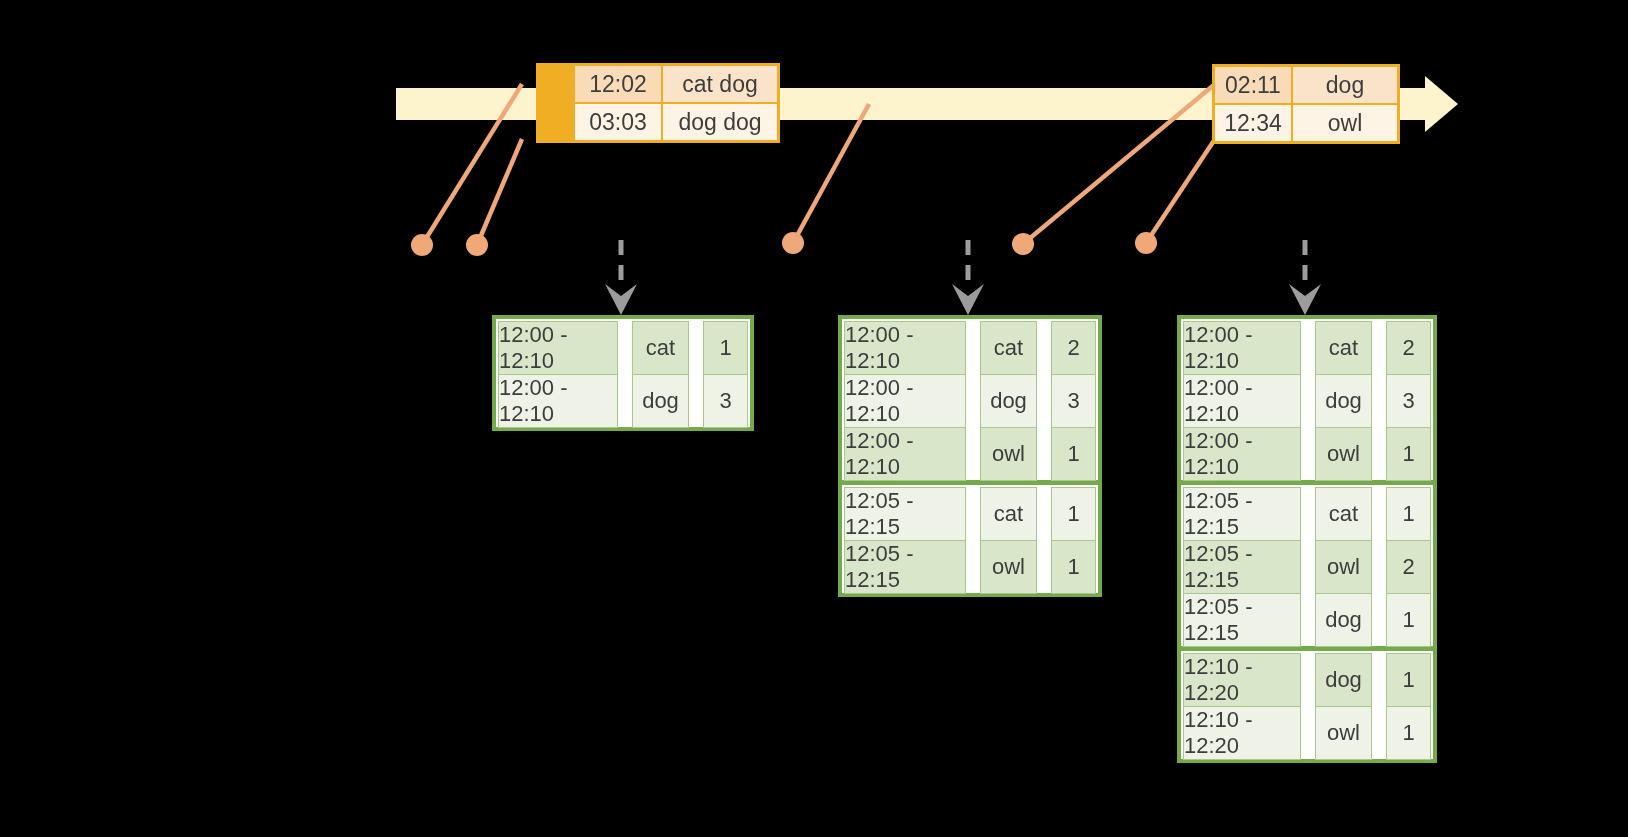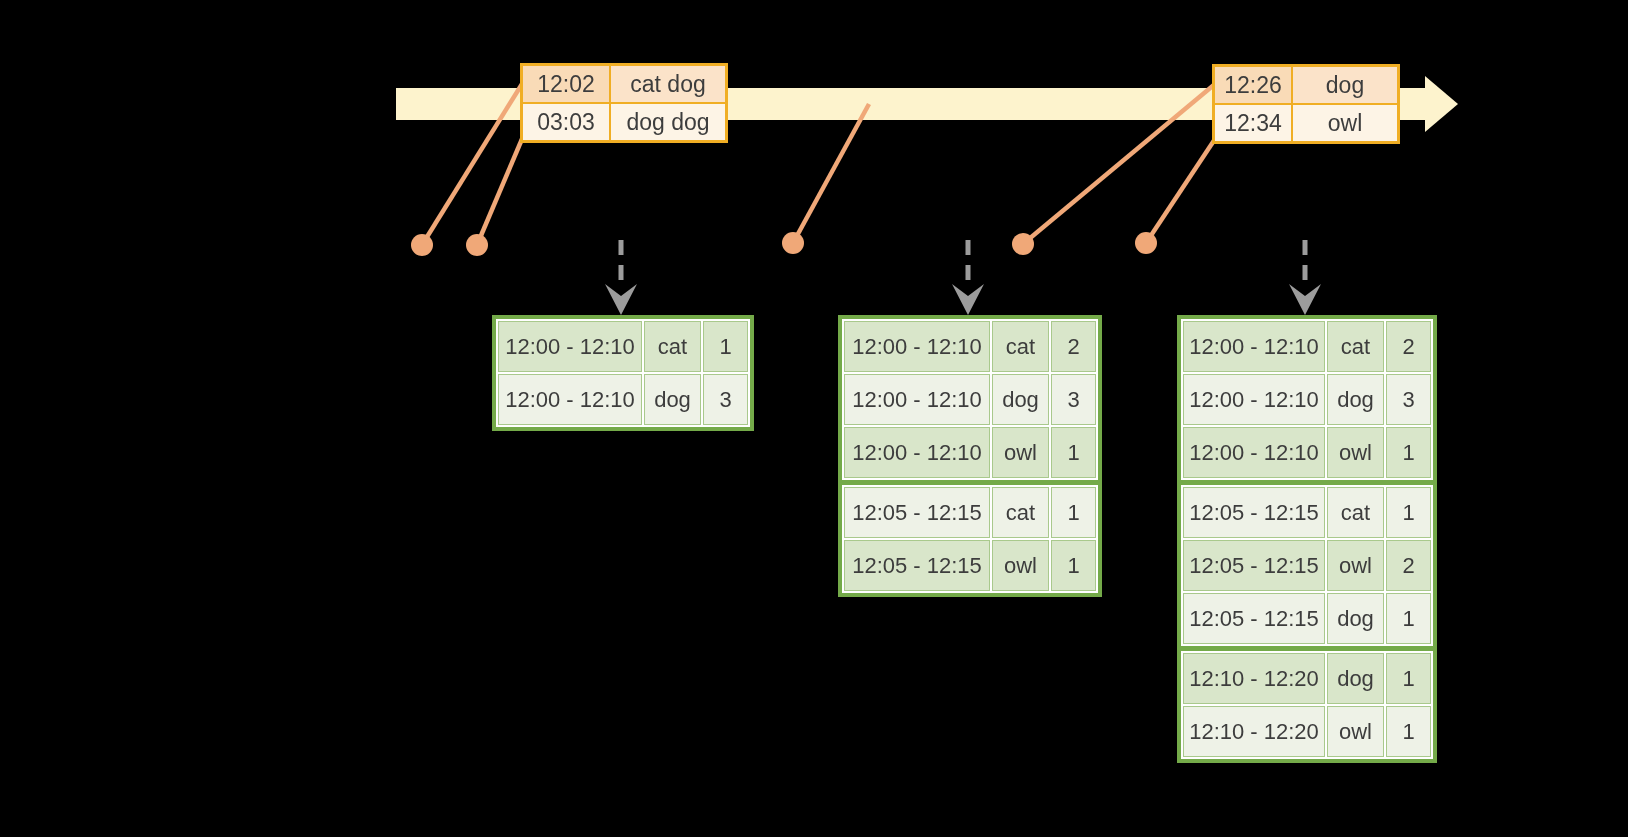--- a/index.html
+++ b/index.html
@@ -3,35 +3,35 @@
 <meta charset="utf-8">
 <style>
   html,body{margin:0;padding:0;background:#000;}
   .canvas{position:relative;width:1628px;height:837px;overflow:hidden;
           background:var(--bg,#000);font-family:"Liberation Sans",sans-serif;}
   svg.layer{position:absolute;left:0;top:0;}
 
   
   .etable{position:absolute;display:grid;gap:2px;border:3px solid var(--gold);
           background:var(--gold);}
-  .et-a{left:520px;top:63px;grid-template-columns:86px 114px;grid-auto-rows:36px;}
+  .et-a{left:536px;top:63px;grid-template-columns:86px 114px;grid-auto-rows:36px;padding-left:36px;}
   .et-b{left:866px;top:82px;grid-template-columns:86px 112px;grid-auto-rows:34px;}
   .et-c{left:1212px;top:64px;grid-template-columns:76px 104px;grid-auto-rows:36px;}
   .ecell{display:flex;align-items:center;justify-content:center;
          font-size:23px;color:var(--text);}
   .bg-peach1{background:var(--peach1);}
   .bg-peach2{background:var(--peach2);}
   .bg-cream{background:var(--cream);}
 
   
   .rtable{position:absolute;border:4px solid var(--green);background:#fff;padding:2px;}
   .rt-1{left:492px;top:315px;width:250px;}
   .rt-2{left:838px;top:315px;width:252px;}
   .rt-3{left:1177px;top:315px;width:248px;}
-  .rt-row{display:grid;grid-template-columns:1fr 57px 45px;column-gap:2px;
+  .rt-row{display:grid;grid-template-columns:1fr 57px 45px;column-gap:14px;
           height:51px;margin-top:2px;}
   .rt-row.first{margin-top:0;}
   .gsep{height:5px;background:var(--green);margin:2px -2px;}
   .rcell{display:flex;align-items:center;justify-content:center;
          font-size:22px;color:var(--text);border:1px solid #a9c98c;}
   .bg-g{background:var(--cellg);}
   .bg-l{background:var(--celll);}
 </style>
 <style>.band{fill:#fdf3cd;}.conn{stroke:#f0a878;stroke-width:4.5;}.dot{fill:#f0a878;}.trig{stroke:#9c9c9c;stroke-width:5;stroke-dasharray:15 10;}.trighead{fill:#9c9c9c;}</style></head>
 <body>
@@ -68,21 +68,21 @@
     </g>
   </svg>
 
   <div class="etable et-a">
       <div class="ecell bg-peach1">12:02</div>
       <div class="ecell bg-peach2">cat dog</div>
       <div class="ecell bg-cream">03:03</div>
       <div class="ecell bg-cream">dog dog</div>
     </div>
   <div class="etable et-c">
-      <div class="ecell bg-peach1">12:26</div>
+      <div class="ecell bg-peach1">02:11</div>
       <div class="ecell bg-peach2">dog</div>
       <div class="ecell bg-cream">12:34</div>
       <div class="ecell bg-cream">owl</div>
     </div>
 
   <div class="rtable rt-1">
       <div class="rt-row first">
         <div class="rcell bg-g">12:00 - 12:10</div>
         <div class="rcell bg-g">cat</div>
         <div class="rcell bg-g">1</div>

